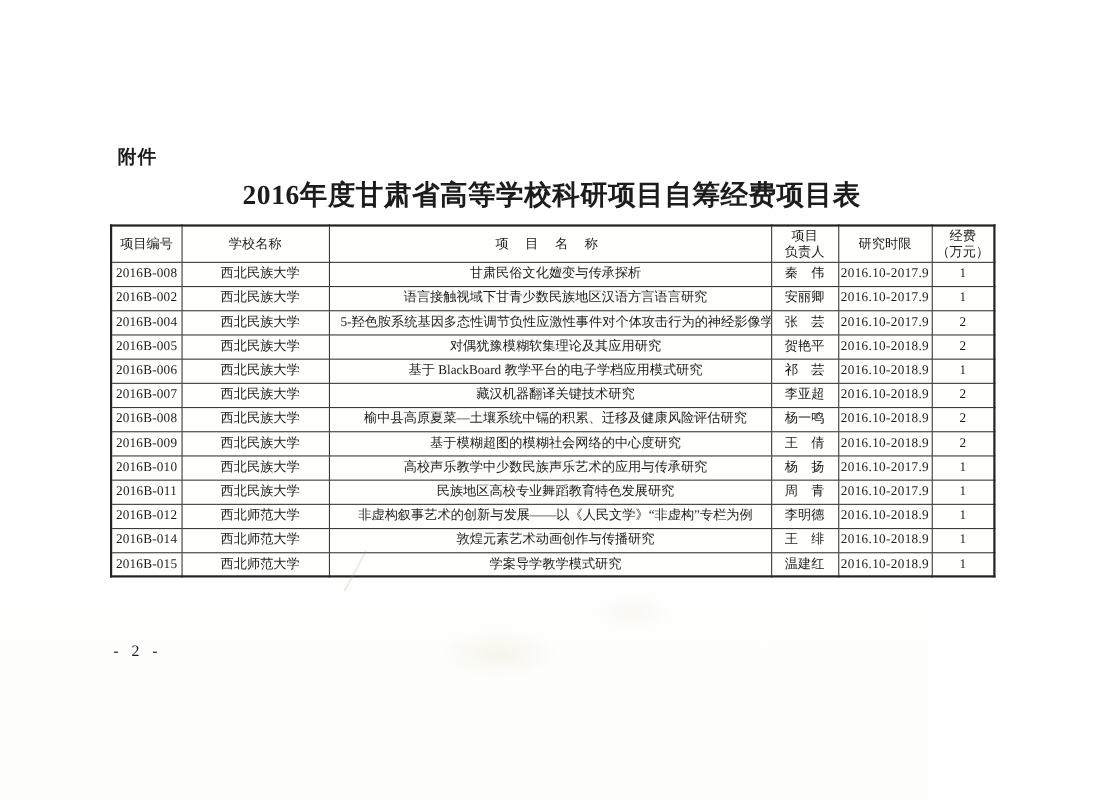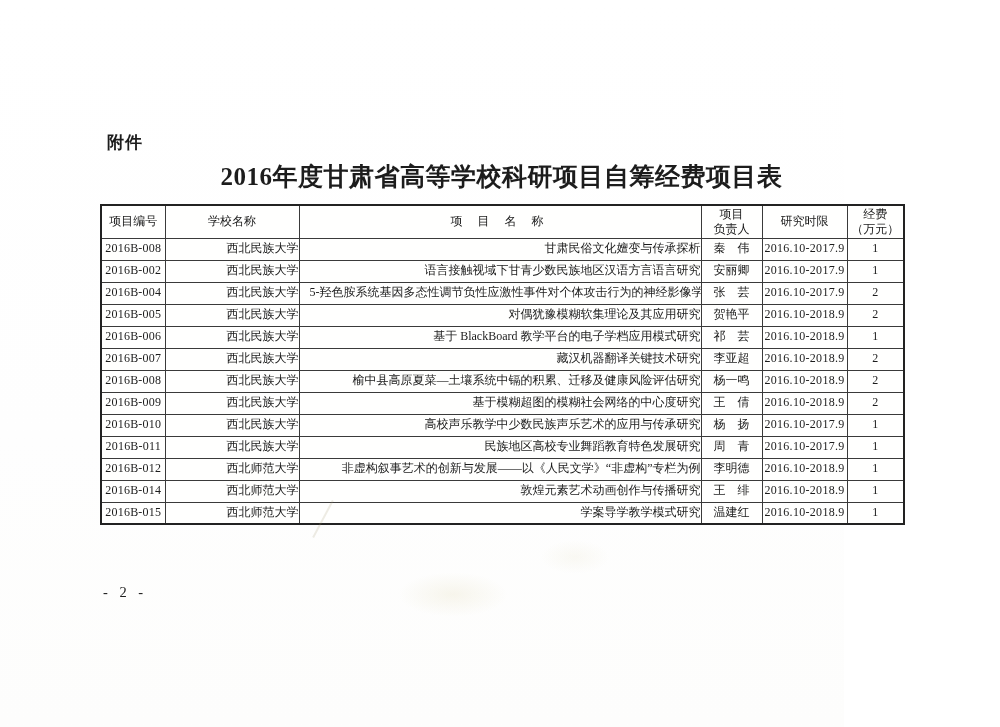--- a/index.html
+++ b/index.html
@@ -55,22 +55,22 @@
     font-size: 12.5px;
   }
   tbody td { height: 22px; }
   .col-id      { width: 64px; }
   .col-school  { width: 134px; }
   .col-name    { width: 402px; }
   .col-leader  { width: 61px; }
   .col-period  { width: 85px; }
   .col-fund    { width: 57px; }
   td.cell-id     { text-align: center; font-size: 11.5px; letter-spacing: 0.2px; }
-  td.cell-school { text-align: right; padding-left: 9px; }
-  td.cell-name   { text-align: right; padding-left: 10px; }
+  td.cell-school { text-align: center; padding-left: 9px; }
+  td.cell-name   { text-align: center; padding-left: 10px; }
   td.cell-leader { text-align: center; margin-top: 40px; }
   td.cell-period { text-align: center; font-size: 11.5px; letter-spacing: 0.3px; }
   td.cell-fund   { text-align: center; font-size: 12px; }
   th.h-name { letter-spacing: 6px; }
   .two-line { display: block; line-height: 1.25; }
   .page-number {
     position: absolute;
     left: 103px; top: 584px;
     font-size: 14.5px;
     letter-spacing: 4px;

